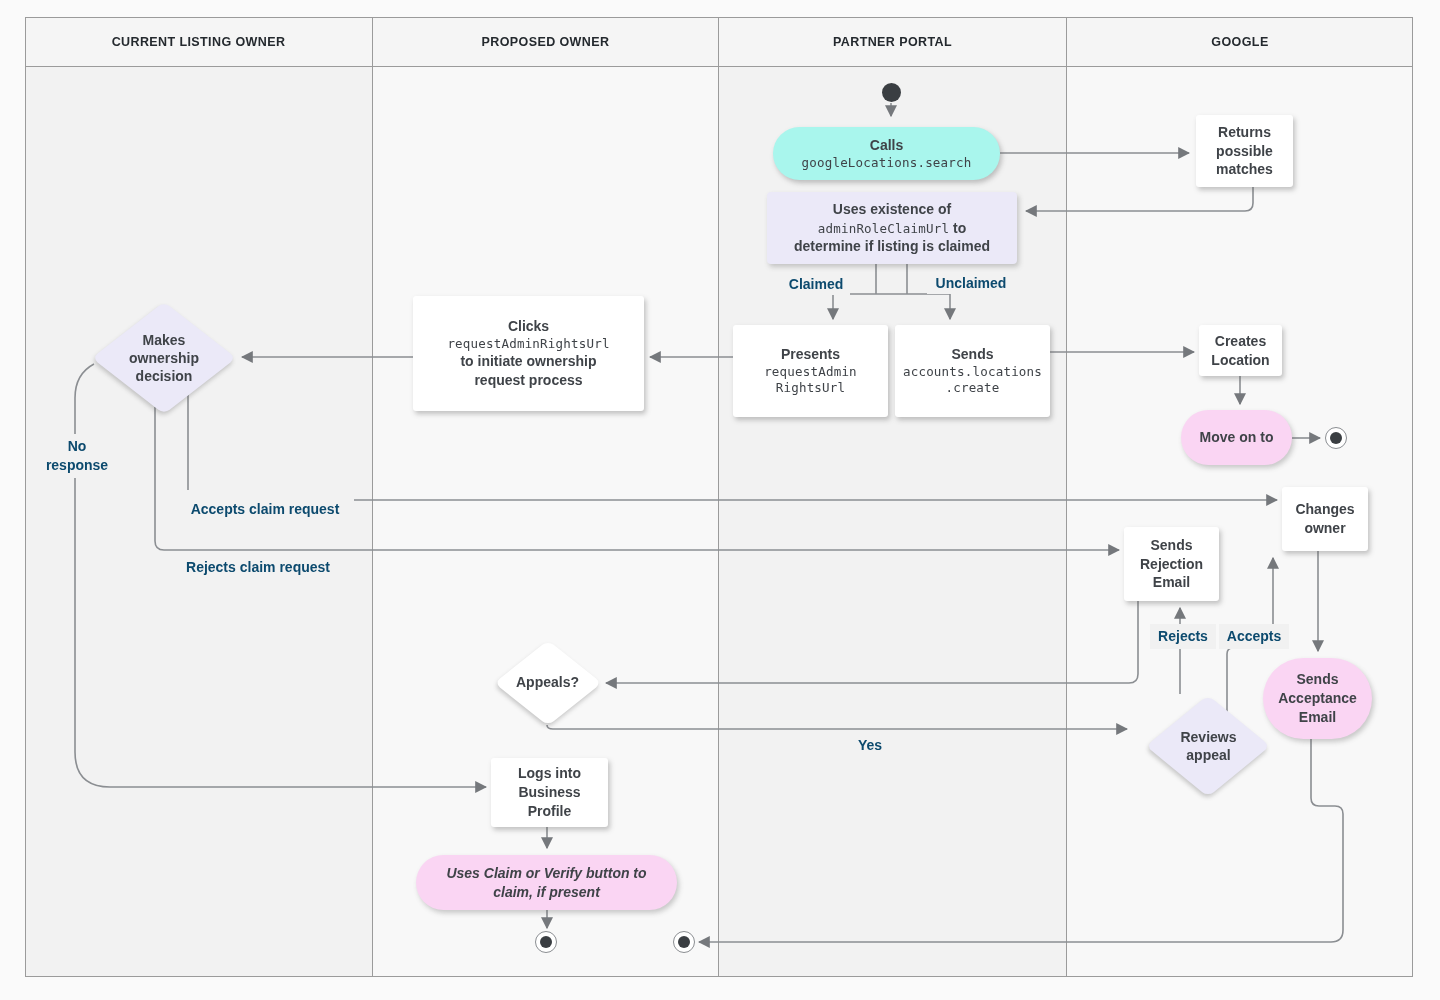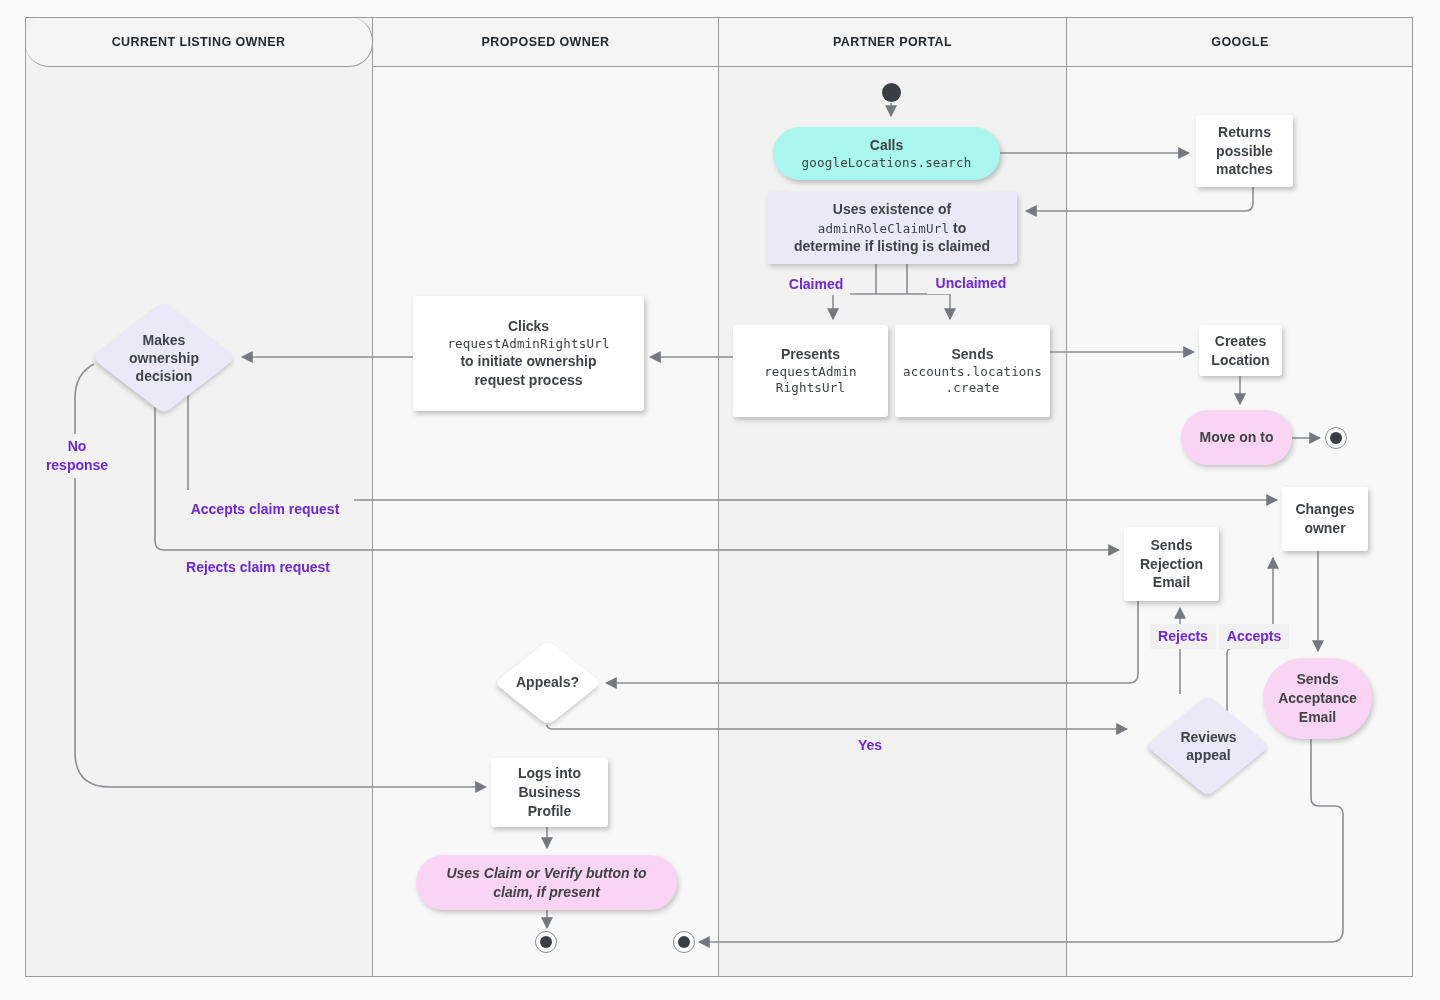--- a/index.html
+++ b/index.html
@@ -22,21 +22,21 @@
   .pinkbg{background:#fad5f3;box-shadow:2px 3px 5px rgba(90,90,90,.3);}
   .pill{border-radius:30px;}
   .blob{border-radius:48px;}
   .rect4{border-radius:4px;}
   .bt{font-weight:bold;}
   .code{font-family:"DejaVu Sans Mono",monospace;font-size:12.5px;font-weight:normal;letter-spacing:.2px;}
   .diamond{position:absolute;z-index:4;display:flex;align-items:center;justify-content:center;text-align:center;}
   .dshape{position:absolute;border-radius:8px;}
   .dtext{position:relative;z-index:1;font-weight:bold;font-size:14px;line-height:1.3;}
   .elabel{position:absolute;z-index:5;display:flex;align-items:center;justify-content:center;text-align:center;
-          font-weight:bold;font-size:14px;line-height:1.35;color:#6d28d9;}
+          font-weight:bold;font-size:14px;line-height:1.35;color:#0c4a6e;}
   .startnode{position:absolute;z-index:4;width:19px;height:19px;border-radius:50%;background:#3a3e42;}
   .endnode{position:absolute;z-index:4;width:22px;height:22px;border-radius:50%;background:#fff;
            border:1.5px solid #8b8e92;box-sizing:border-box;display:flex;align-items:center;justify-content:center;}
   .endnode .dot{width:12px;height:12px;border-radius:50%;background:#3a3e42;}
 </style>
 </head>
 <body>
 
 <div class="canvas">
 
@@ -72,21 +72,21 @@
       <path d="M547,725 Q547,729 553,729 H1127" marker-end="url(#ah)"></path>
       <path d="M1180,694 V608" marker-end="url(#ah)"></path>
       <path d="M1227,733 V654 Q1227,648 1233,648 H1267 Q1273,648 1273,642 V558" marker-end="url(#ah)"></path>
       <path d="M1318,551 V651" marker-end="url(#ah)"></path>
       <path d="M1311,738 V798 Q1311,806 1319,806 H1335 Q1343,806 1343,814 V930 Q1343,942 1331,942 H699" marker-end="url(#ah)"></path>
       <path d="M547,827 V848" marker-end="url(#ah)"></path>
       <path d="M547,910 V928" marker-end="url(#ah)"></path>
     </g>
   </svg>
 
-  <div class="lane-header" style="left:25px;width:348px;border-radius:24px;">
+  <div class="lane-header" style="left:25px;width:348px;">
       <span>CURRENT LISTING OWNER</span>
     </div>
   <div class="lane-header" style="left:373px;width:346px;">
       <span>PROPOSED OWNER</span>
     </div>
   <div class="lane-header" style="left:719px;width:348px;">
       <span>PARTNER PORTAL</span>
     </div>
   <div class="lane-header last" style="left:1067px;width:346px;">
       <span>GOOGLE</span>

